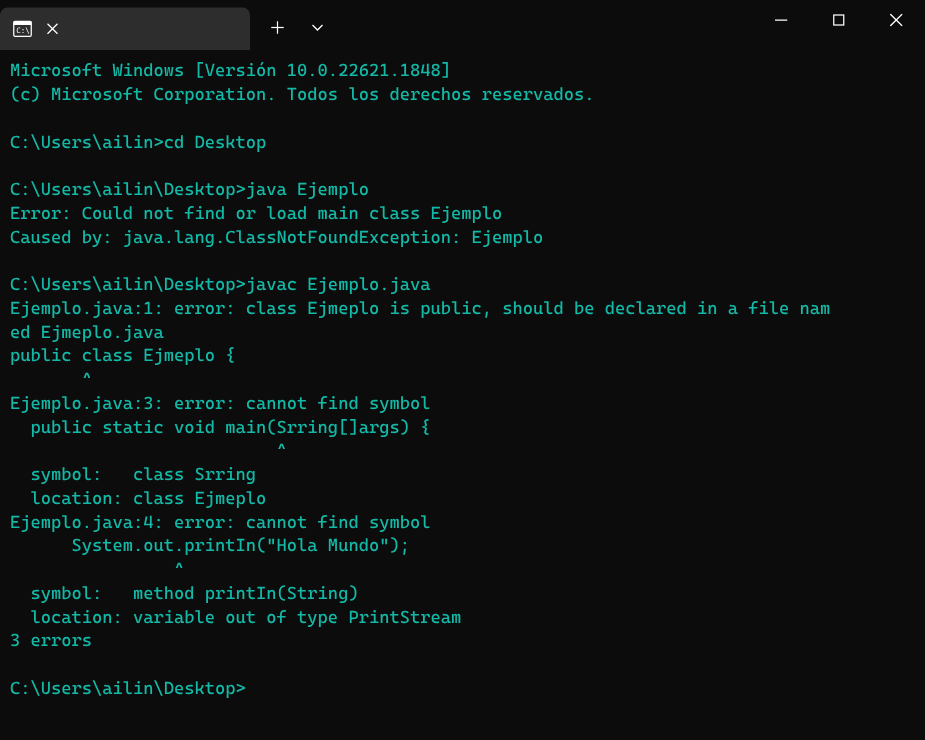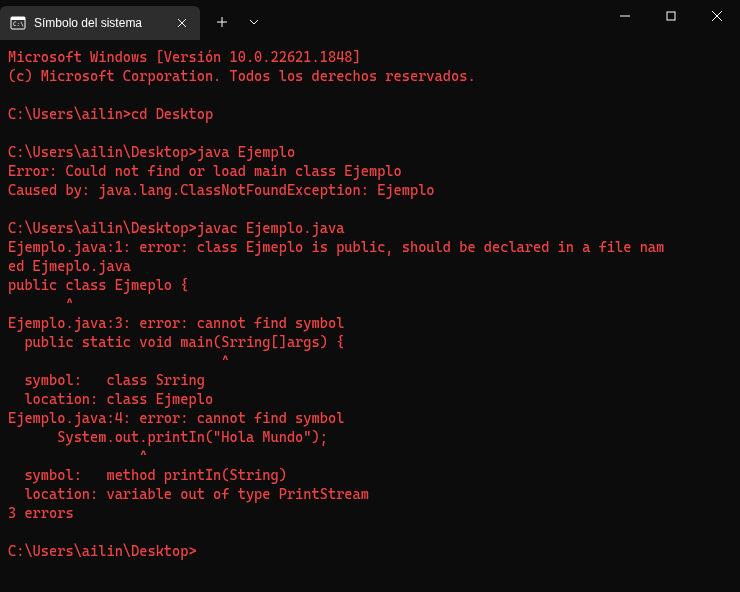--- a/index.html
+++ b/index.html
@@ -98,41 +98,40 @@
       width: 46px;
       height: 32px;
       display: flex;
       align-items: center;
       justify-content: center;
       color: #ffffff;
       cursor: pointer;
     }
     .terminal {
       padding: 8px 8px;
-      color: #ef4444;
+      color: #14b8a6;
       font-size: 14px;
       line-height: 19px;
       white-space: pre;
       font-family: Consolas, 'Cascadia Mono', monospace;
     }
   </style>
 </head>
 <body>
 
 <div class="titlebar">
   <div class="tabs-area">
     <div class="tab">
       <span class="tab-icon">
         <svg viewBox="0 0 16 16">
           <rect x="1" y="2" width="14" height="12" rx="1" fill="none" stroke="#ffffff" stroke-width="1"></rect>
           <rect x="1" y="2" width="14" height="3" fill="#ffffff"></rect>
           <text x="3" y="11" font-size="6" fill="#ffffff" font-family="monospace">C:\</text>
         </svg>
       </span>
-      <span class="tab-title">Símbolo del sistema</span>
       <span class="tab-close">
         <svg width="10" height="10" viewBox="0 0 10 10">
           <line x1="1" y1="1" x2="9" y2="9" stroke="#ffffff" stroke-width="1"></line>
           <line x1="9" y1="1" x2="1" y2="9" stroke="#ffffff" stroke-width="1"></line>
         </svg>
       </span>
     </div>
     <div class="new-tab">
       <svg width="12" height="12" viewBox="0 0 12 12">
         <line x1="6" y1="1" x2="6" y2="11" stroke="#ffffff" stroke-width="1"></line>

